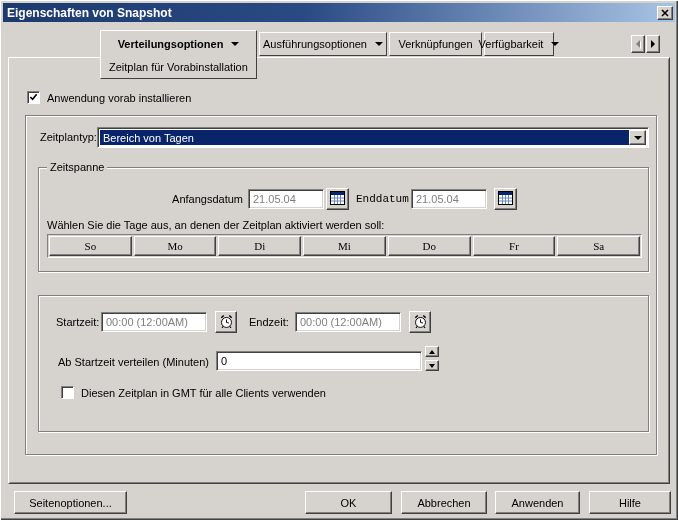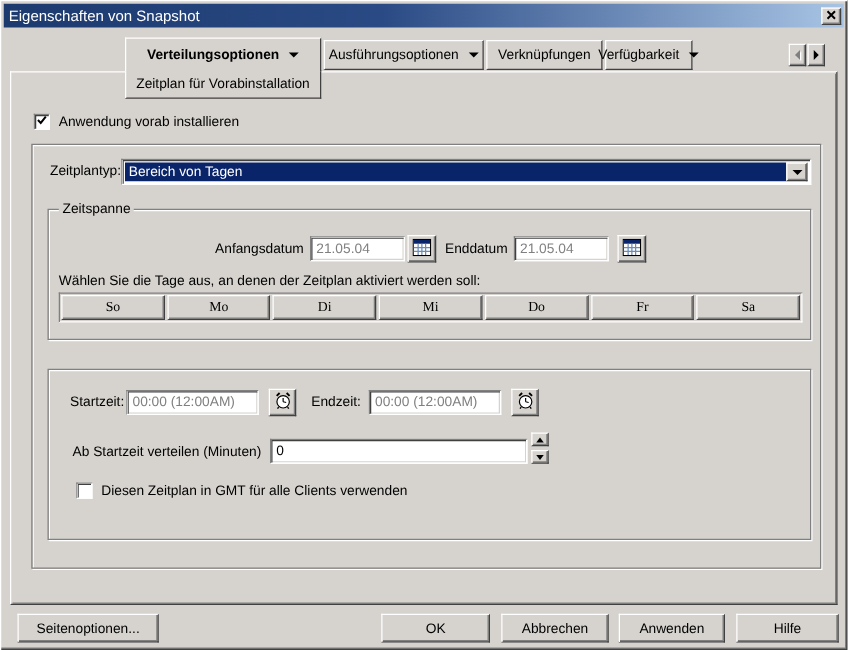--- a/index.html
+++ b/index.html
@@ -13,21 +13,21 @@
   .window {
     position:relative; width:678px; height:520px; background:#d6d3ce;
     box-shadow: inset 1px 1px 0 #ffffff, inset -1px -1px 0 #404040, inset -2px -2px 0 #808080;
     overflow:hidden;
   }
   .titlebar {
     position:absolute; left:3px; top:3px; width:672px; height:19px;
     background:linear-gradient(to right,#1c3a6e 0%, #2a4a85 45%, #a8c4e4 100%);
     display:flex; align-items:center;
   }
-  .titlebar .title { color:#fff; font-weight:normal; font-size:12px; padding-left:4px; flex:1; }
+  .titlebar .title { color:#fff; font-weight:bold; font-size:12px; padding-left:4px; flex:1; }
   .btn3d {
     background:#d6d3ce;
     border:1px solid; border-color:#ffffff #404040 #404040 #ffffff;
     box-shadow: inset -1px -1px 0 #808080;
     display:flex; align-items:center; justify-content:center;
     cursor:default;
   }
   .close-btn { width:16px; height:14px; margin-right:2px; }
   .etched {
     border:1px solid #808080;
@@ -169,21 +169,21 @@
     <input class="field" style="left: 209px; top: 21px; width: 76px;" value="21.05.04">
     <div class="btn3d icon-btn" style="left:287px;top:20px;">
       <span>
         <svg width="15" height="14" viewBox="0 0 15 14">
           <rect x="0.5" y="0.5" width="14" height="13" fill="#fff" stroke="#000"></rect>
           <rect x="1" y="1" width="13" height="3" fill="#0a246a"></rect>
           <path d="M1 7 H14 M1 10 H14 M4.5 4 V13 M7.5 4 V13 M10.5 4 V13" stroke="#6b8cba" stroke-width="1" fill="none"></path>
         </svg>
       </span>
     </div>
-    <span class="label" style="left:317px;top:25px;">Enddatum</span>
+    <span class="label" style="left:317px;top:25px;font-family:Liberation Mono, monospace;">Enddatum</span>
     <input class="field" style="left: 372px; top: 21px; width: 76px;" value="21.05.04">
     <div class="btn3d icon-btn" style="left:455px;top:20px;">
       <span>
         <svg width="15" height="14" viewBox="0 0 15 14">
           <rect x="0.5" y="0.5" width="14" height="13" fill="#fff" stroke="#000"></rect>
           <rect x="1" y="1" width="13" height="3" fill="#0a246a"></rect>
           <path d="M1 7 H14 M1 10 H14 M4.5 4 V13 M7.5 4 V13 M10.5 4 V13" stroke="#6b8cba" stroke-width="1" fill="none"></path>
         </svg>
       </span>
     </div>

